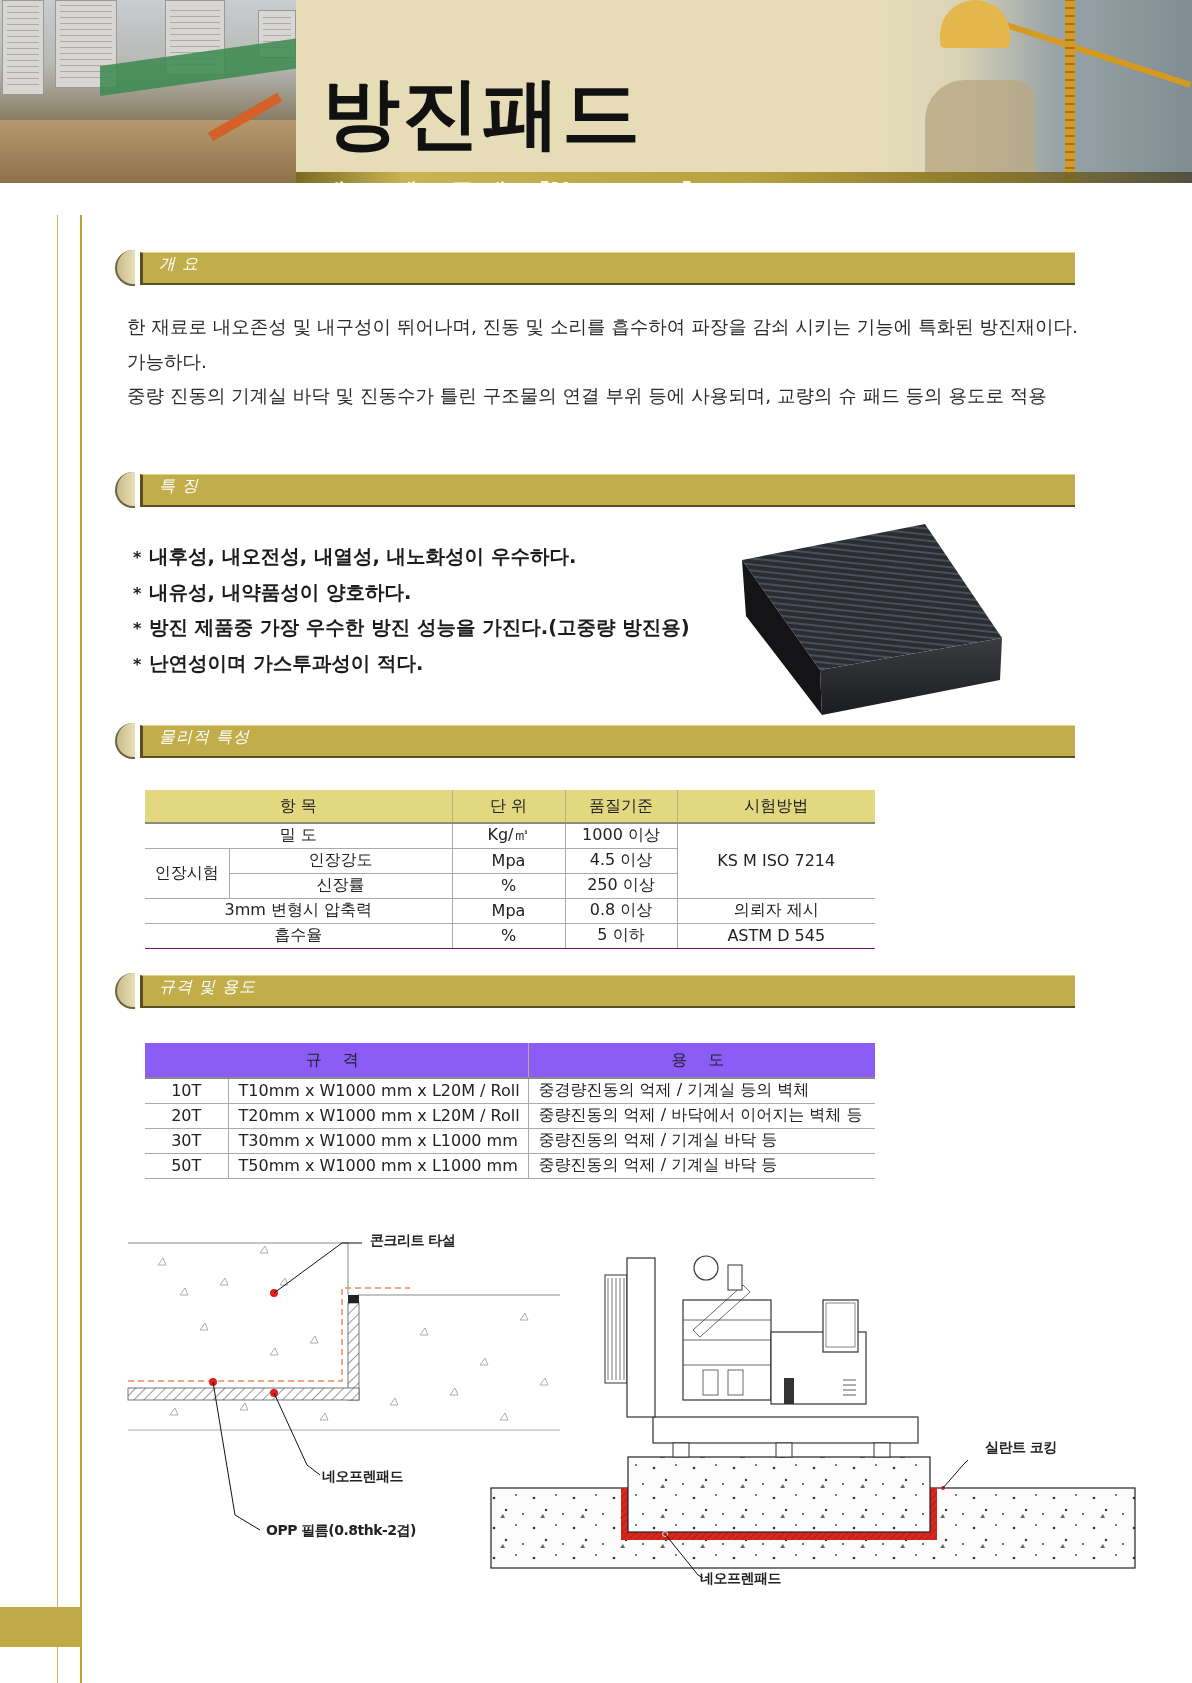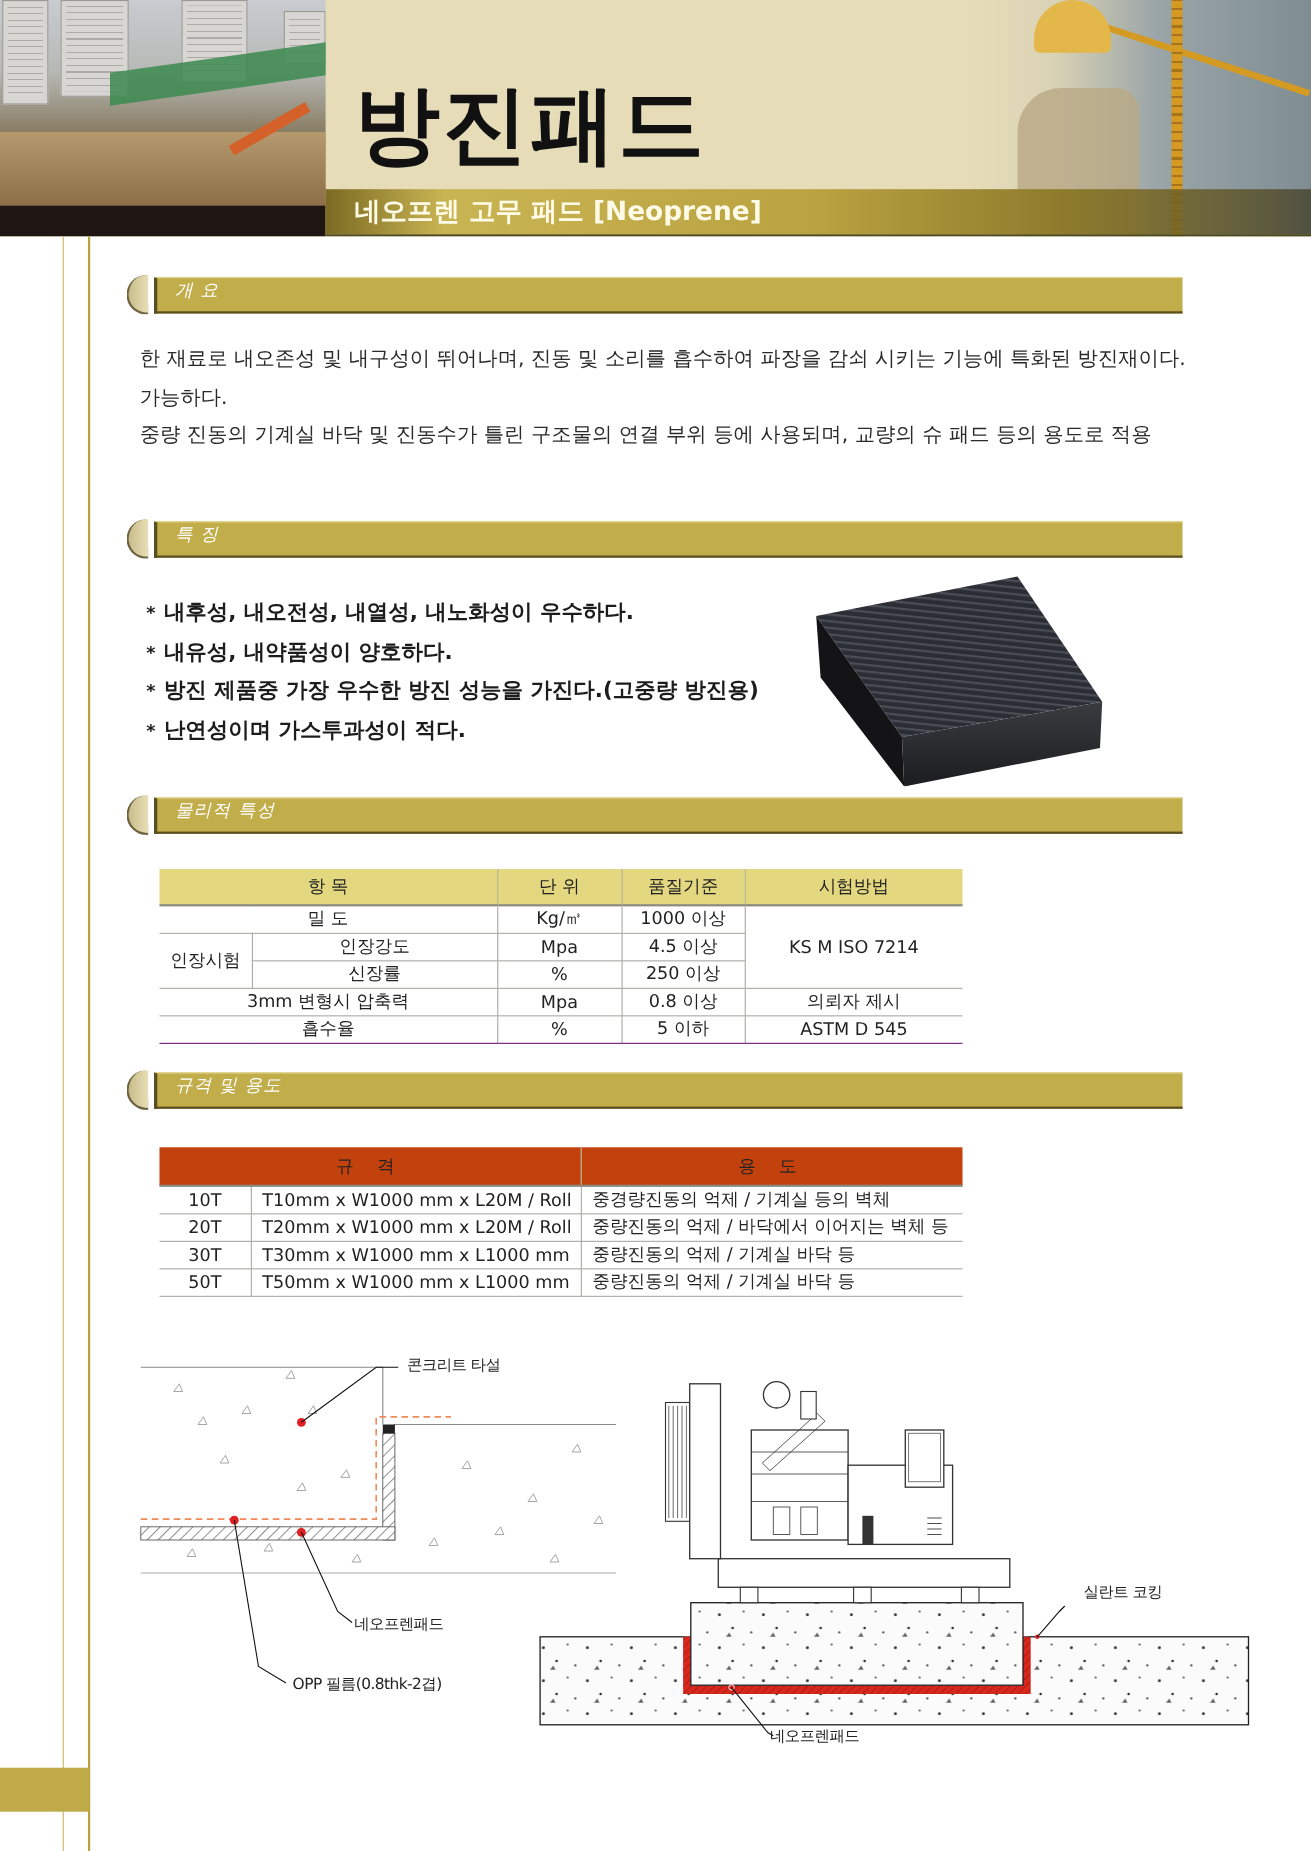--- a/index.html
+++ b/index.html
@@ -1,20 +1,20 @@
 <!DOCTYPE html>
 <html><head>
 <meta charset="utf-8">
 <style>
   * { box-sizing: border-box; margin: 0; padding: 0; }
   html, body { width: 1192px; height: 1683px; background: #ffffff; overflow: hidden; }
   body { position: relative; font-family: "DejaVu Sans", "Liberation Sans", sans-serif; color: #222; }
 
   
-  .banner { position: absolute; left: 0; top: 0; width: 1192px; height: 215px; background: #e6dcb8; overflow: hidden; }
+  .banner { position: absolute; left: 0; top: 0; width: 1192px; height: 183px; background: #e6dcb8; overflow: hidden; }
   .banner-photo-left { position: absolute; left: 0; top: 0; width: 296px; height: 215px;
     background: linear-gradient(180deg, #c9ccd0 0%, #b7b9b6 30%, #8a7f66 55%, #a58c62 75%, #7c6442 90%); overflow: hidden; }
   .banner-photo-left .bldg { position: absolute; background: #d8d6d2; border: 1px solid #9a9a95; }
   .banner-photo-left .bldg::after { content: ""; position: absolute; inset: 4px;
     background: repeating-linear-gradient(0deg, transparent 0 5px, rgba(90,90,90,.35) 5px 6px); }
   .banner-photo-left .greenwall { position: absolute; left: 100px; top: 52px; width: 200px; height: 30px; background: #3b8a4f; transform: skewY(-8deg); opacity: .85; }
   .banner-photo-left .ground { position: absolute; left: 0; top: 120px; width: 296px; height: 70px;
     background: linear-gradient(180deg, #b69a6e, #8a6c46); }
   .banner-photo-left .excavator { position: absolute; left: 205px; top: 112px; width: 80px; height: 10px; background: #d4602a; transform: rotate(-30deg); }
   .banner-photo-left .blackband { position: absolute; left: 0; top: 187px; width: 296px; height: 28px; background: #1f1512; }
@@ -57,30 +57,30 @@
   
   table { border-collapse: collapse; font-size: 16px; color: #222; }
   .prop-table { position: absolute; left: 145px; top: 790px; width: 730px; }
   .prop-table th { background: #e3d77f; font-weight: normal; height: 33px; border: 1px solid #b8b08a; border-top: 0; border-bottom: 2px solid #8a8a82; }
   .prop-table td { height: 25px; text-align: center; border: 1px solid #a9a9a5; border-top: 0; }
   .prop-table tr:last-child td { border-bottom: 1px solid #701a75; }
   .prop-table .nl { border-left: 0; }
   .prop-table .nr { border-right: 0; }
 
   .spec-table { position: absolute; left: 145px; top: 1043px; width: 730px; }
-  .spec-table th { background: #c2410c; font-weight: normal; height: 35px; border: 1px solid #b8b08a; border-top: 0; border-bottom: 2px solid #8a8a82; letter-spacing: 8px; }
+  .spec-table th { background: #8b5cf6; font-weight: normal; height: 35px; border: 1px solid #b8b08a; border-top: 0; border-bottom: 2px solid #8a8a82; letter-spacing: 8px; }
   .spec-table td { height: 25px; border: 1px solid #a9a9a5; border-top: 0; padding-left: 10px; white-space: nowrap; }
   .spec-table td.c { text-align: center; padding-left: 0; }
   .spec-table .nl { border-left: 0; }
   .spec-table .nr { border-right: 0; }
 
   
   .diagram-left { position: absolute; left: 120px; top: 1225px; width: 450px; height: 320px; }
   .diagram-right { position: absolute; left: 488px; top: 1220px; width: 650px; height: 380px; }
-  .diag-label { position: absolute; font-size: 14px; font-weight: normal; color: #222; white-space: nowrap; letter-spacing: -0.5px; }
+  .diag-label { position: absolute; font-size: 14px; font-weight: bold; color: #222; white-space: nowrap; letter-spacing: -0.5px; }
 </style>
 </head>
 <body>
 
 <div class="banner">
   <div class="banner-photo-left">
     <div class="bldg" style="left:2px;top:0;width:42px;height:95px;"></div>
     <div class="bldg" style="left:55px;top:0;width:62px;height:88px;"></div>
     <div class="bldg" style="left:165px;top:0;width:60px;height:75px;"></div>
     <div class="bldg" style="left:258px;top:10px;width:38px;height:48px;"></div>

